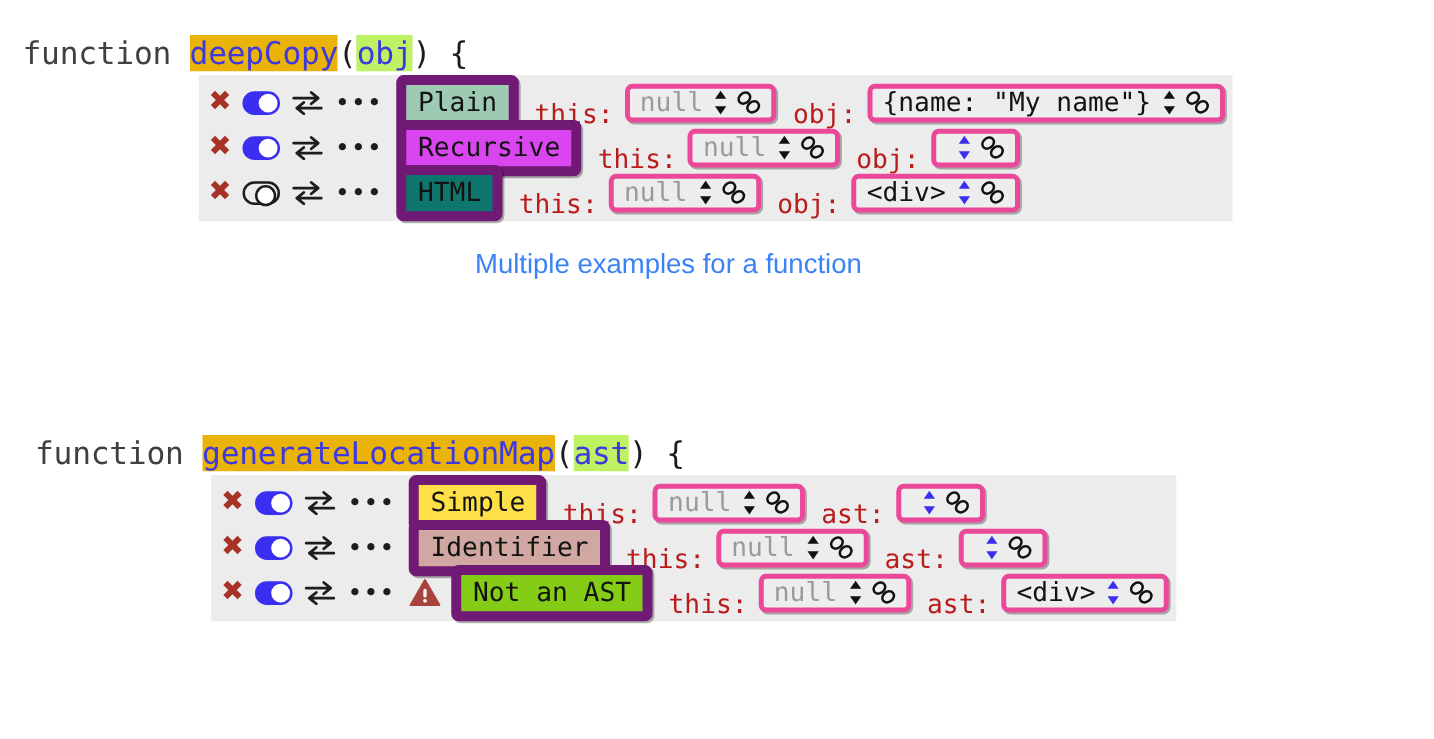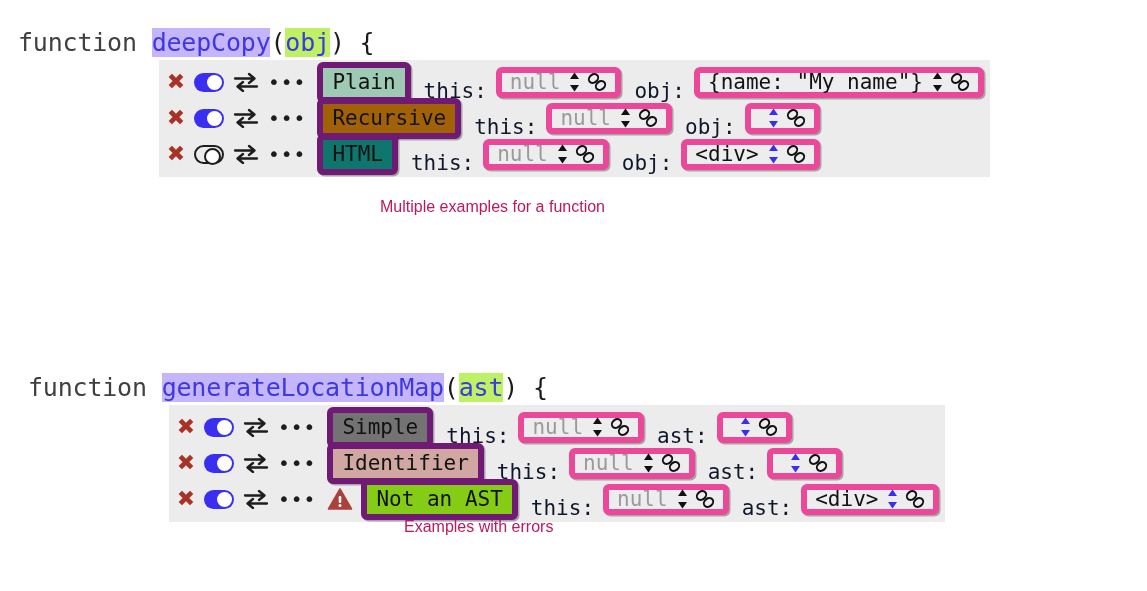--- a/index.html
+++ b/index.html
@@ -15,21 +15,21 @@
   
   .block { position: absolute; }
   .sig {
     font-family: "DejaVu Sans Mono", monospace;
     font-size: 25px;
     line-height: 30px;
     white-space: pre;
     letter-spacing: -0.2px;
   }
   .kw   { color: #404040; }
-  .fname{ color: #3d38e0; background: #c4b5fd; }
+  .fname{ color: #3d38e0; background: #eab308; }
   .punc { color: #1b1b1b; }
   .param{ color: #3d38e0; background: #bef264; }
 
   .rows {
     background: #ececec;
     display: inline-block;
     padding: 4px 6px 5px 6px;
   }
   .row {
     display: flex;
@@ -66,55 +66,55 @@
     margin-right: 11px; line-height: 0.6; flex: 0 0 auto;
     font-family: "DejaVu Sans", sans-serif;
   }
   .warn-icon { margin-right: 8px; flex: 0 0 auto; display: inline-flex; }
 
   
   .chip {
     font-family: "DejaVu Sans Mono", monospace;
     font-size: 21px;
     color: #121212;
-    border: 6px solid #701a75;
+    border: 8px solid #701a75;
     border-radius: 6px;
     padding: 2px 9px 3px 9px;
     box-shadow: 1.5px 1.5px 0 rgba(0,0,0,0.30);
     line-height: 24px;
   }
 
   
   .arglabel {
     font-family: "DejaVu Sans Mono", monospace;
-    font-size: 21px; color: #0f172a;
+    font-size: 21px; color: #b91c1c;
     margin: 18px 9px 0 13px;
   }
   .field {
     display: inline-flex; align-items: center;
-    border: 6px solid #ec4899; border-radius: 6px;
+    border: 4px solid #ec4899; border-radius: 6px;
     background: #ededed;
     padding: 2px 7px 3px 8px;
     box-shadow: 1.5px 1.5px 0 rgba(0,0,0,0.30);
     height: 31px;
   }
   .fieldval {
     font-family: "DejaVu Sans Mono", monospace;
     font-size: 21px; color: #121212; line-height: 24px;
   }
   .fieldval.placeholder { color: #9a9a9a; }
   .spin { margin: 0 5px 0 9px; display: inline-flex; flex:0 0 auto;}
   .link-icon { display: inline-flex; flex: 0 0 auto; margin-left: 1px; }
 
   
   .caption {
     position: absolute;
     font-family: "Liberation Sans", sans-serif;
-    font-size: 16px;
-    color: #be185d;
+    font-size: 22px;
+    color: #3b82f6;
     white-space: nowrap;
   }
 </style>
 </head>
 <body>
 
 <div class="page">
 
   <div class="block" style="left:18px; top:28px;">
     <div class="sig"><span class="kw">function</span><span class="punc"> </span><span class="fname">deepCopy</span><span class="punc">(</span><span class="param">obj</span><span class="punc">)</span><span class="punc"> {</span></div>
@@ -173,21 +173,21 @@
       <div class="row">
         <span class="ico x-icon">✖</span>
         <span class="toggle on"></span>
         <span class="ico swap-icon">
           <svg width="26" height="20" viewBox="0 0 26 20">
               <path d="M2 6.5 H21 M16 2 L21.5 6.5 L16 11" stroke="#1d1d1d" stroke-width="2.3" fill="none" stroke-linecap="round" stroke-linejoin="round"></path>
               <path d="M24 14.5 H5 M10 10 L4.5 14.5 L10 19" stroke="#1d1d1d" stroke-width="2.3" fill="none" stroke-linecap="round" stroke-linejoin="round"></path>
             </svg>
         </span>
         <span class="ico dots-icon">•••</span>
-        <span class="chip" style="background:#a16207">Recursive</span>
+        <span class="chip" style="background:#d946ef">Recursive</span>
 
         <span class="arglabel">this:</span>
         <span class="field">
           <span class="fieldval placeholder">null</span>
           <span class="spin">
               <svg width="11" height="22" viewBox="0 0 11 22">
                 <path d="M5.5 1.5 L10 8 L1 8 Z" fill="#111"></path>
                 <path d="M5.5 20.5 L10 14 L1 14 Z" fill="#111"></path>
               </svg>
             </span>
@@ -262,37 +262,37 @@
               </svg>
             </span>
         </span>
       </div>
 
     </div>
   </div>
 
   <div class="caption" style="left:380px; top:198px;">Multiple examples for a function</div>
 
-  <div class="block" style="left:28px; top:373px;">
+  <div class="block" style="left:28px; top:348px;">
     <div class="sig"><span class="kw">function</span><span class="punc"> </span><span class="fname">generateLocationMap</span><span class="punc">(</span><span class="param">ast</span><span class="punc">)</span><span class="punc"> {</span></div>
 
     <div class="rows" style="margin-left:141px; margin-top:2px;">
 
       
       <div class="row">
         <span class="ico x-icon">✖</span>
         <span class="toggle on"></span>
         <span class="ico swap-icon">
           <svg width="26" height="20" viewBox="0 0 26 20">
               <path d="M2 6.5 H21 M16 2 L21.5 6.5 L16 11" stroke="#1d1d1d" stroke-width="2.3" fill="none" stroke-linecap="round" stroke-linejoin="round"></path>
               <path d="M24 14.5 H5 M10 10 L4.5 14.5 L10 19" stroke="#1d1d1d" stroke-width="2.3" fill="none" stroke-linecap="round" stroke-linejoin="round"></path>
             </svg>
         </span>
         <span class="ico dots-icon">•••</span>
-        <span class="chip" style="background:#737373">Simple</span>
+        <span class="chip" style="background:#fde047">Simple</span>
 
         <span class="arglabel">this:</span>
         <span class="field">
           <span class="fieldval placeholder">null</span>
           <span class="spin">
               <svg width="11" height="22" viewBox="0 0 11 22">
                 <path d="M5.5 1.5 L10 8 L1 8 Z" fill="#111"></path>
                 <path d="M5.5 20.5 L10 14 L1 14 Z" fill="#111"></path>
               </svg>
             </span>
@@ -419,15 +419,14 @@
                 <ellipse cx="7.5" cy="6.5" rx="5" ry="4" fill="none" stroke="#111" stroke-width="2" transform="rotate(-38 7.5 6.5)"></ellipse>
                 <ellipse cx="14.5" cy="13.5" rx="5" ry="4" fill="none" stroke="#111" stroke-width="2" transform="rotate(-38 14.5 13.5)"></ellipse>
               </svg>
             </span>
         </span>
       </div>
 
     </div>
   </div>
 
-  <div class="caption" style="left:404px; top:518px;">Examples with errors</div>
 
 </div>
 
 </body></html>

